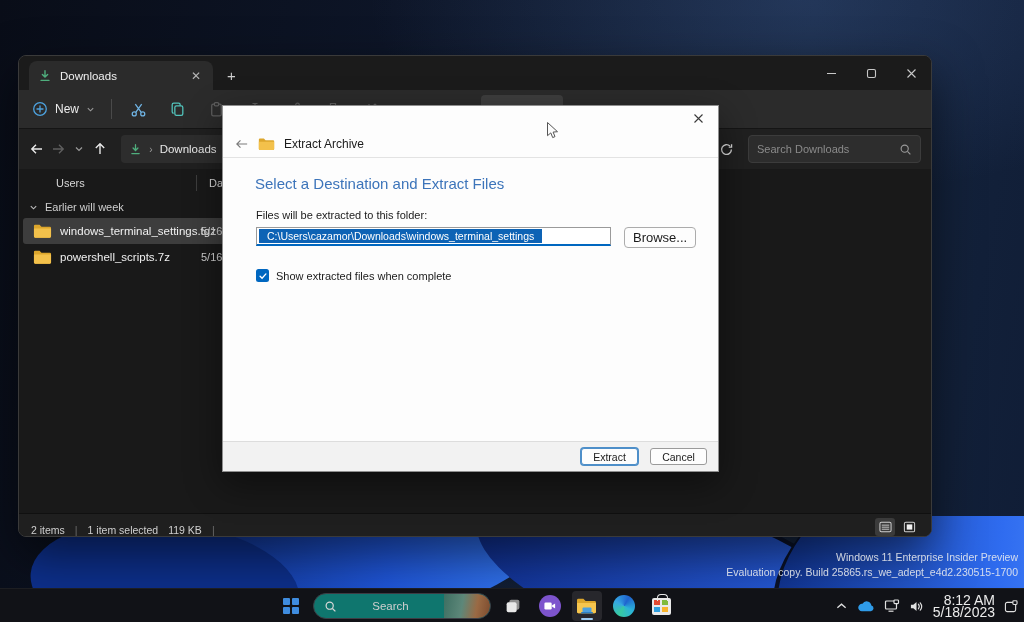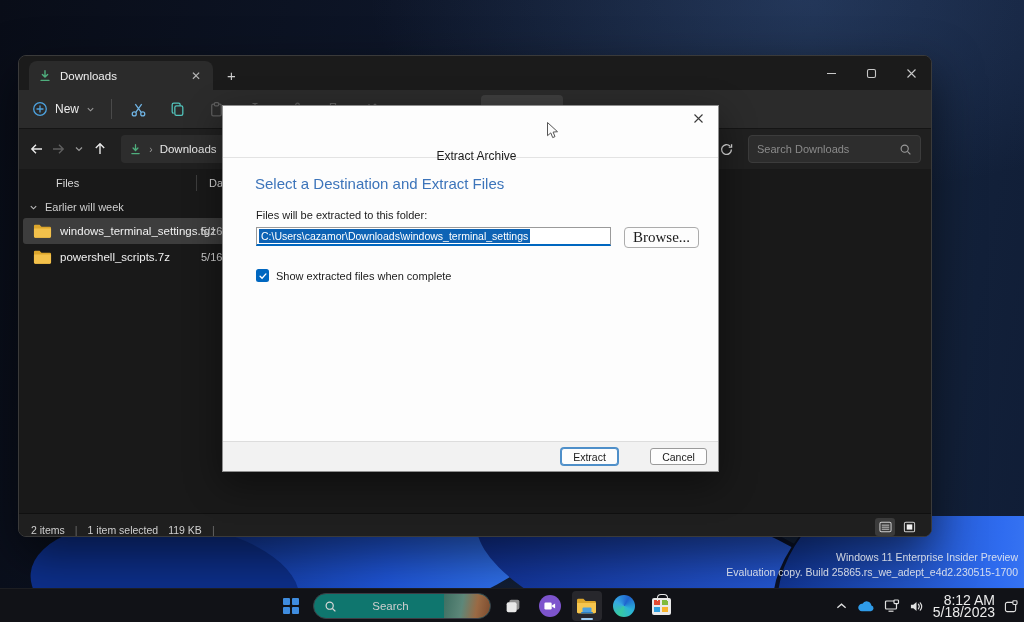--- a/index.html
+++ b/index.html
@@ -78,39 +78,39 @@
   .sb-btn { width:20px; height:18px; border-radius:3px; display:flex; align-items:center; justify-content:center; }
   .sb-btn.on { background:#3b3b3b; }
 
   
   .dialog { position:absolute; left:222px; top:105px; width:497px; height:367px; z-index:10;
     background:#fdfdfd; border:1px solid #8f8f8f; box-shadow:0 12px 34px rgba(0,0,0,.45);
     color:#1b1b1b; }
   .dlg-titlebar { height:25px; display:flex; justify-content:flex-end; }
   .dlg-close { width:40px; display:flex; align-items:center; justify-content:center; color:#333; }
   .dlg-header { height:27px; display:flex; align-items:center; gap:9px; padding-left:12px;
-    border-bottom:1px solid #e3e3e3;flex-direction:column; }
+    border-bottom:1px solid #e3e3e3; }
   .dlg-title { font-size:12px; color:#1b1b1b; }
   .dlg-heading { margin:17px 0 0 32px; font-size:15px; color:#3c74ba; }
   .dlg-label { margin:17px 0 6px 33px; font-size:11px; }
   .field-row { margin-left:33px; display:flex; align-items:flex-start; gap:13px; }
   .path-box { width:355px; height:19px; background:#fff; border:1px solid #9a9a9a;
     border-bottom:2px solid #0067c0; font-size:10.5px; display:flex; align-items:center;
     padding-left:2px; overflow:hidden; white-space:nowrap; }
-  .path-sel { background:#0d63b5; color:#fff; padding:1px 2px; }
+  .path-sel { background:#0d63b5; color:#fff; padding:1px 8px; }
   .browse-btn { min-width:59px; height:21px; background:#fdfdfd; border:1px solid #acacac;
-    border-radius:4px; font-size:15px; font-family:Liberation Serif, serif; color:#1b1b1b; padding:0 8px; }
+    border-radius:4px; font-size:13px; font-family:Liberation Sans, sans-serif; color:#1b1b1b; padding:0 8px; }
   .check-row { margin:21px 0 0 33px; display:flex; align-items:center; gap:7px; font-size:11px; }
   .checkbox { width:13px; height:13px; background:#0067c0; border-radius:2.5px;
     display:flex; align-items:center; justify-content:center; }
   .dlg-footer { position:absolute; left:0; right:0; bottom:0; height:30px; background:#f2f2f2;
     border-top:1px solid #ddd; display:flex; align-items:center; justify-content:flex-end;
     gap:12px; padding-right:11px; }
   .dlg-btn { min-width:57px; height:17px; font-size:10.5px; font-family:inherit;
-    background:#fdfdfd; border:1px solid #9a9a9a; border-radius:3px; color:#1b1b1b;margin-left:20px; }
+    background:#fdfdfd; border:1px solid #9a9a9a; border-radius:3px; color:#1b1b1b; }
   .dlg-btn.focused { border-color:#4e8fc9; box-shadow:0 0 0 1px #4e8fc9; }
 
   .cursor { position:absolute; left:546px; top:121px; z-index:20; }
 
   
   .taskbar { position:absolute; left:0; bottom:0; width:1024px; height:34px; z-index:30;
     background:#111217; border-top:1px solid rgba(255,255,255,.05); }
   .tb-center { position:absolute; left:276px; top:0; height:34px; display:flex; align-items:center; gap:7px; }
   .tb-btn { width:30px; height:30px; border-radius:4px; display:flex; align-items:center;
     justify-content:center; position:relative; }
@@ -288,21 +288,21 @@
         <input type="text" placeholder="Search Downloads" style="">
         <svg width="13" height="13" viewBox="0 0 16 16" fill="none" stroke="#9a9a9a" stroke-width="1.4">
             <circle cx="7" cy="7" r="4.4"></circle>
             <path d="M10.4 10.4L14 14"></path>
           </svg>
       </div>
     </div>
 
     <div class="filearea">
       <div class="col-headers">
-        <span class="col-name">Files</span>
+        <span class="col-name">Users</span>
         <span class="col-div"></span>
         <span>Date</span>
       </div>
       <div class="group-row">
         <svg width="9" height="9" viewBox="0 0 10 10" fill="none" stroke="#bdbdbd" stroke-width="1.2">
             <path d="M2 3.5l3 3 3-3"></path>
           </svg>
         <span>Earlier will week</span>
       </div>
 

